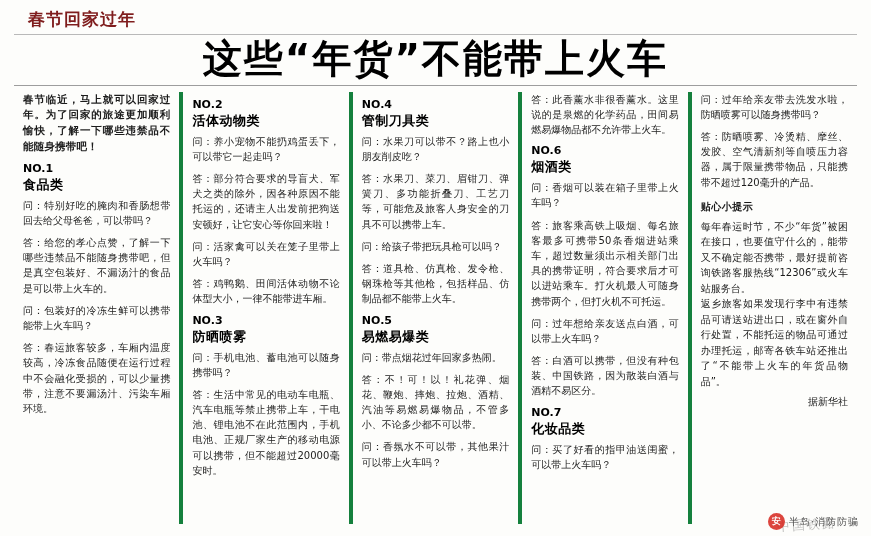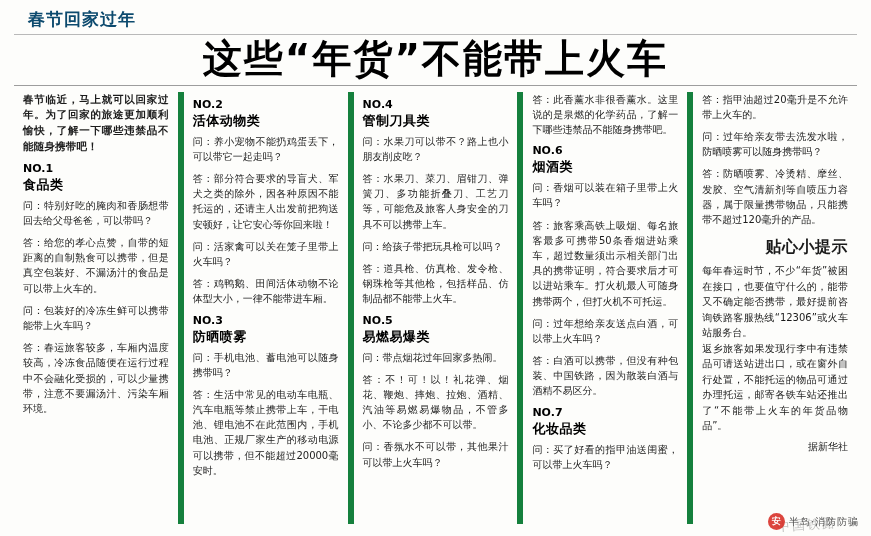--- a/index.html
+++ b/index.html
@@ -20,21 +20,21 @@
     height: 536px;
     background: #fdfdfb;
     box-sizing: border-box;
     padding: 6px 14px 4px 14px;
   }
   .kicker {
     font-family: "DejaVu Sans", "Liberation Sans", sans-serif;
     font-size: 17px;
     font-weight: 700;
     letter-spacing: 1px;
-    color: #0c4a6e;
+    color: #7f1d1d;
     margin: 2px 0 2px 14px;
   }
   .rule {
     border: none;
     border-top: 1px solid #b9b9b9;
     margin: 3px 0 2px 0;
   }
   .headline {
     font-family: "DejaVu Sans", "Liberation Sans", sans-serif;
     font-size: 39px;
@@ -56,21 +56,21 @@
     gap: 0;
     height: 432px;
   }
   .col {
     flex: 1 1 0;
     padding: 0 9px;
     box-sizing: border-box;
     position: relative;
   }
   .col + .col {
-    border-left: 6px solid #15803d;
+    border-left: 4px solid #15803d;
   }
   .para {
     font-family: "DejaVu Sans", "Liberation Sans", sans-serif;
     font-size: 10px;
     line-height: 1.52;
     text-align: justify;
     margin: 0 0 7px 0;
     color: #1c1c1c;
   }
   .lead {
@@ -89,25 +89,24 @@
   .cat {
     font-family: Liberation Mono, monospace;
     font-size: 13px;
     font-weight: 900;
     margin: 0 0 4px 0;
     color: #000;
     letter-spacing: 0.5px;
   }
   .tips-title {
     font-family: "DejaVu Sans", "Liberation Sans", sans-serif;
-    font-size: 16px;
+    font-size: 10px;
     font-weight: 900;
     margin: 10px 0 5px 0;
     letter-spacing: 0.5px;
-    text-align: right;
   }
   .tips-body {
     font-size: 10px;
     line-height: 1.55;
     text-align: justify;
     font-family: "DejaVu Sans", "Liberation Sans", sans-serif;
   }
   .source {
     font-size: 10px;
     text-align: right;
@@ -161,21 +160,21 @@
   <hr class="rule">
   <div class="headline">这些“年货”不能带上火车</div>
   <hr class="rule2">
 
   <div class="columns" id="columns">
       <div class="col">
         <div class="para lead">春节临近，马上就可以回家过年。为了回家的旅途更加顺利愉快，了解一下哪些违禁品不能随身携带吧！</div>
         <div class="no">NO.1</div>
         <div class="cat">食品类</div>
         <div class="para">问：特别好吃的腌肉和香肠想带回去给父母爸爸，可以带吗？</div>
-        <div class="para">答：给您的孝心点赞，自带的短距离的自制熟食可以携带，但是真空包装好、不漏汤汁的食品是可以带上火车的。</div>
+        <div class="para">答：给您的孝心点赞，了解一下哪些违禁品不能随身携带吧，但是真空包装好、不漏汤汁的食品是可以带上火车的。</div>
         <div class="para">问：包装好的冷冻生鲜可以携带能带上火车吗？</div>
         <div class="para">答：春运旅客较多，车厢内温度较高，冷冻食品随便在运行过程中不会融化受损的，可以少量携带，注意不要漏汤汁、污染车厢环境。</div>
       </div>
       <div class="col">
         <div class="no">NO.2</div>
         <div class="cat">活体动物类</div>
         <div class="para">问：养小宠物不能扔鸡蛋丢下，可以带它一起走吗？</div>
         <div class="para">答：部分符合要求的导盲犬、军犬之类的除外，因各种原因不能托运的，还请主人出发前把狗送安顿好，让它安心等你回来啦！</div>
         <div class="para">问：活家禽可以关在笼子里带上火车吗？</div>
         <div class="para">答：鸡鸭鹅、田间活体动物不论体型大小，一律不能带进车厢。</div>
@@ -191,33 +190,32 @@
         <div class="para">答：水果刀、菜刀、眉钳刀、弹簧刀、多功能折叠刀、工艺刀等，可能危及旅客人身安全的刀具不可以携带上车。</div>
         <div class="para">问：给孩子带把玩具枪可以吗？</div>
         <div class="para">答：道具枪、仿真枪、发令枪、钢珠枪等其他枪，包括样品、仿制品都不能带上火车。</div>
         <div class="no">NO.5</div>
         <div class="cat">易燃易爆类</div>
         <div class="para">问：带点烟花过年回家多热闹。</div>
         <div class="para">答：不！可！以！礼花弹、烟花、鞭炮、摔炮、拉炮、酒精、汽油等易燃易爆物品，不管多小、不论多少都不可以带。</div>
         <div class="para">问：香氛水不可以带，其他果汁可以带上火车吗？</div>
       </div>
       <div class="col">
-        <div class="para">答：此香薰水非很香薰水。这里说的是泉燃的化学药品，了解一下哪些违禁品不能随身携带吧。</div>
+        <div class="para">答：此香薰水非很香薰水。这里说的是泉燃的化学药品，田间易燃易爆物品都不允许带上火车。</div>
         <div class="no">NO.6</div>
         <div class="cat">烟酒类</div>
         <div class="para">问：香烟可以装在箱子里带上火车吗？</div>
         <div class="para">答：旅客乘高铁上吸烟、每名旅客最多可携带50条香烟进站乘车，超过数量须出示相关部门出具的携带证明，符合要求后才可以进站乘车。打火机最人可随身携带两个，但打火机不可托运。</div>
         <div class="para">问：过年想给亲友送点白酒，可以带上火车吗？</div>
         <div class="para">答：白酒可以携带，但没有种包装、中国铁路，因为散装白酒与酒精不易区分。</div>
         <div class="no">NO.7</div>
         <div class="cat">化妆品类</div>
         <div class="para">问：买了好看的指甲油送闺蜜，可以带上火车吗？</div>
       </div>
       <div class="col">
-        <div class="para">答：指甲油超过20毫升是不允许带上火车的。</div>
         <div class="para">问：过年给亲友带去洗发水啦，防晒喷雾可以随身携带吗？</div>
         <div class="para">答：防晒喷雾、冷烫精、摩丝、发胶、空气清新剂等自喷压力容器，属于限量携带物品，只能携带不超过120毫升的产品。</div>
         <div class="tips-title">贴心小提示</div>
         <div class="tips-body">每年春运时节，不少“年货”被困在接口，也要值守什么的，能带又不确定能否携带，最好提前咨询铁路客服热线“12306”或火车站服务台。</div>
         <div class="tips-body">返乡旅客如果发现行李中有违禁品可请送站进出口，或在窗外自行处置，不能托运的物品可通过办理托运，邮寄各铁车站还推出了“不能带上火车的年货品物品”。</div>
         <div class="source">据新华社</div>
       </div>
     </div>
 
   <div class="wm-stamp">中国铁路</div>

